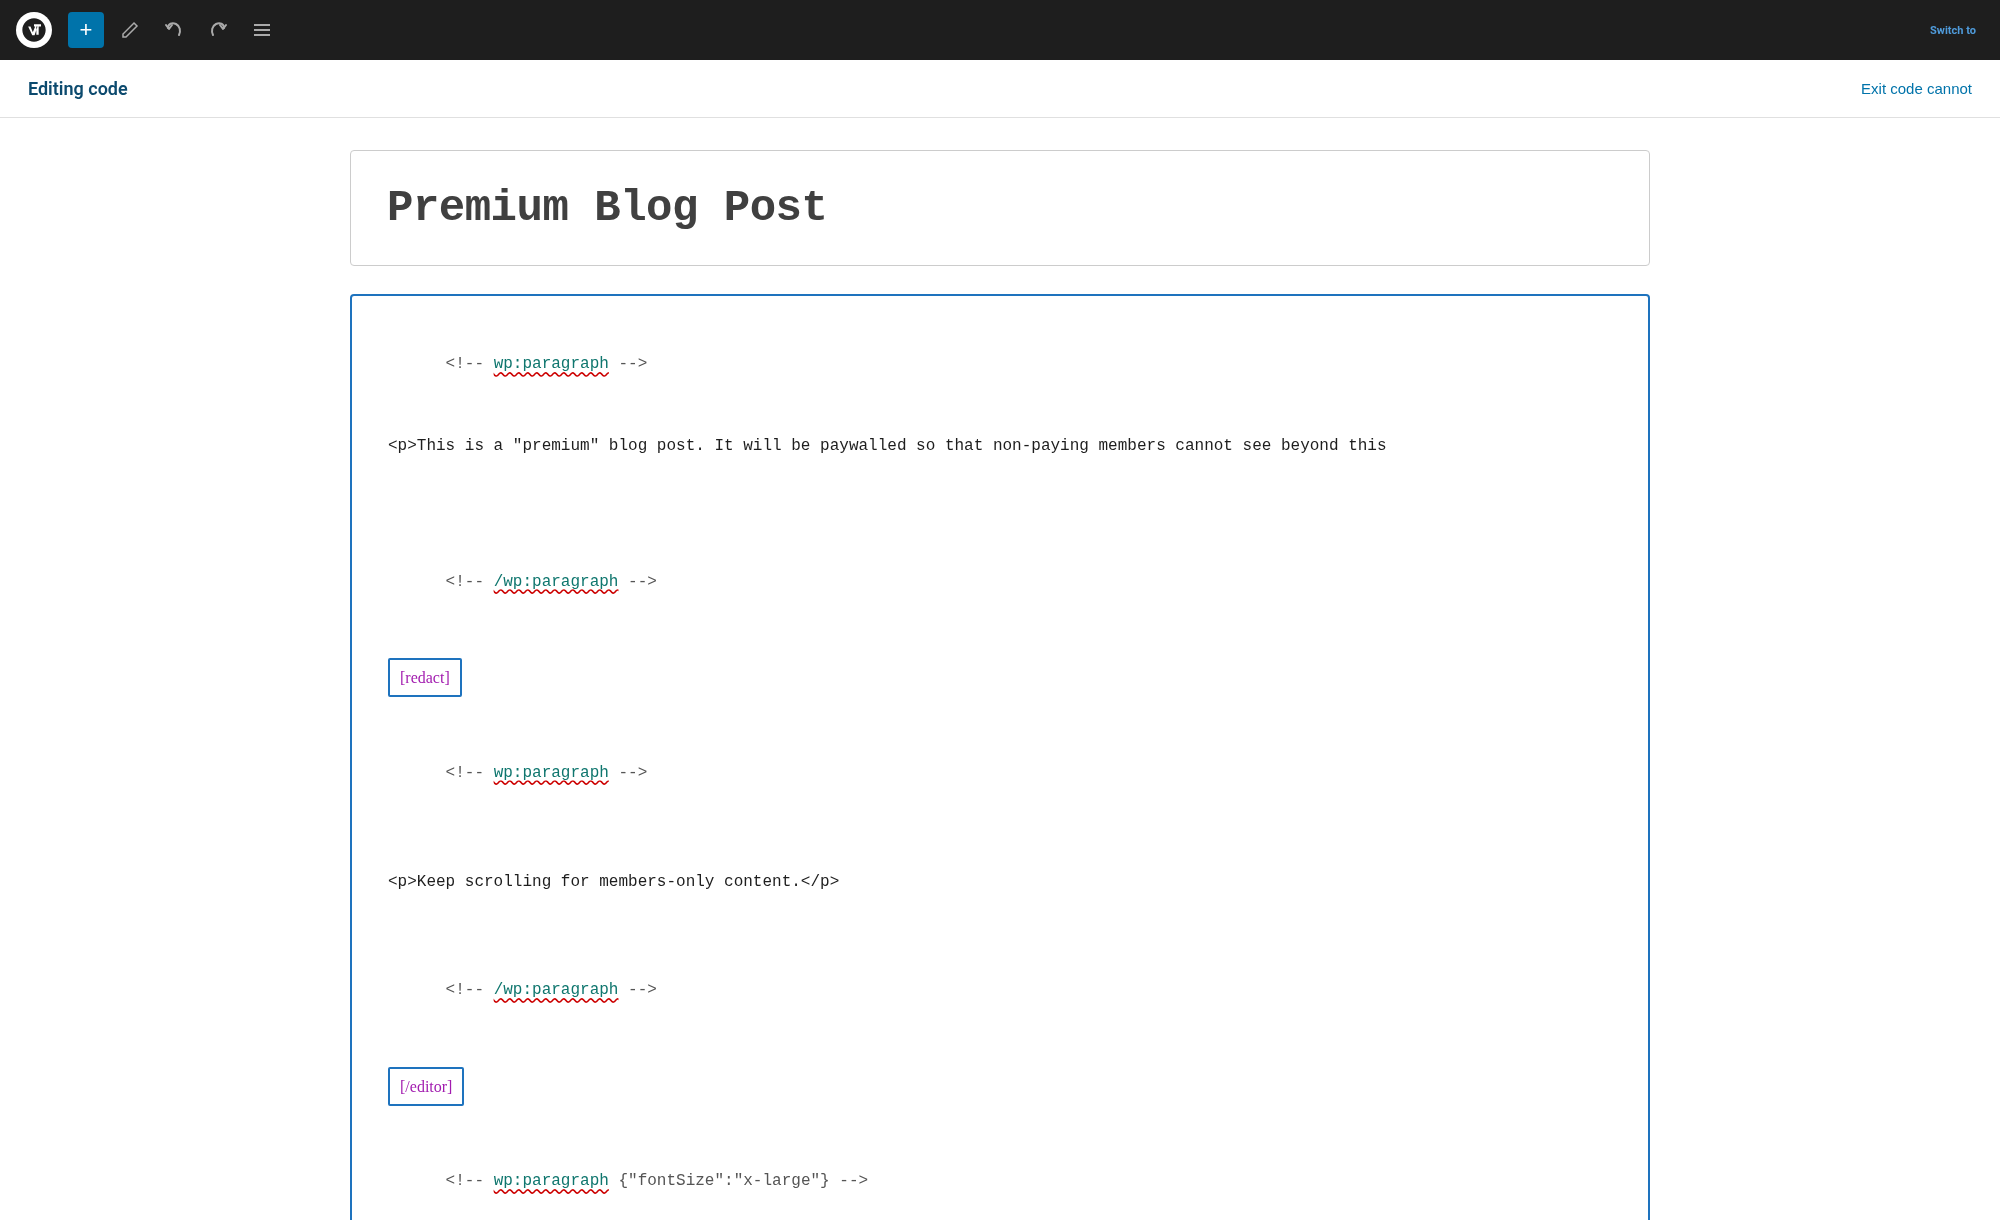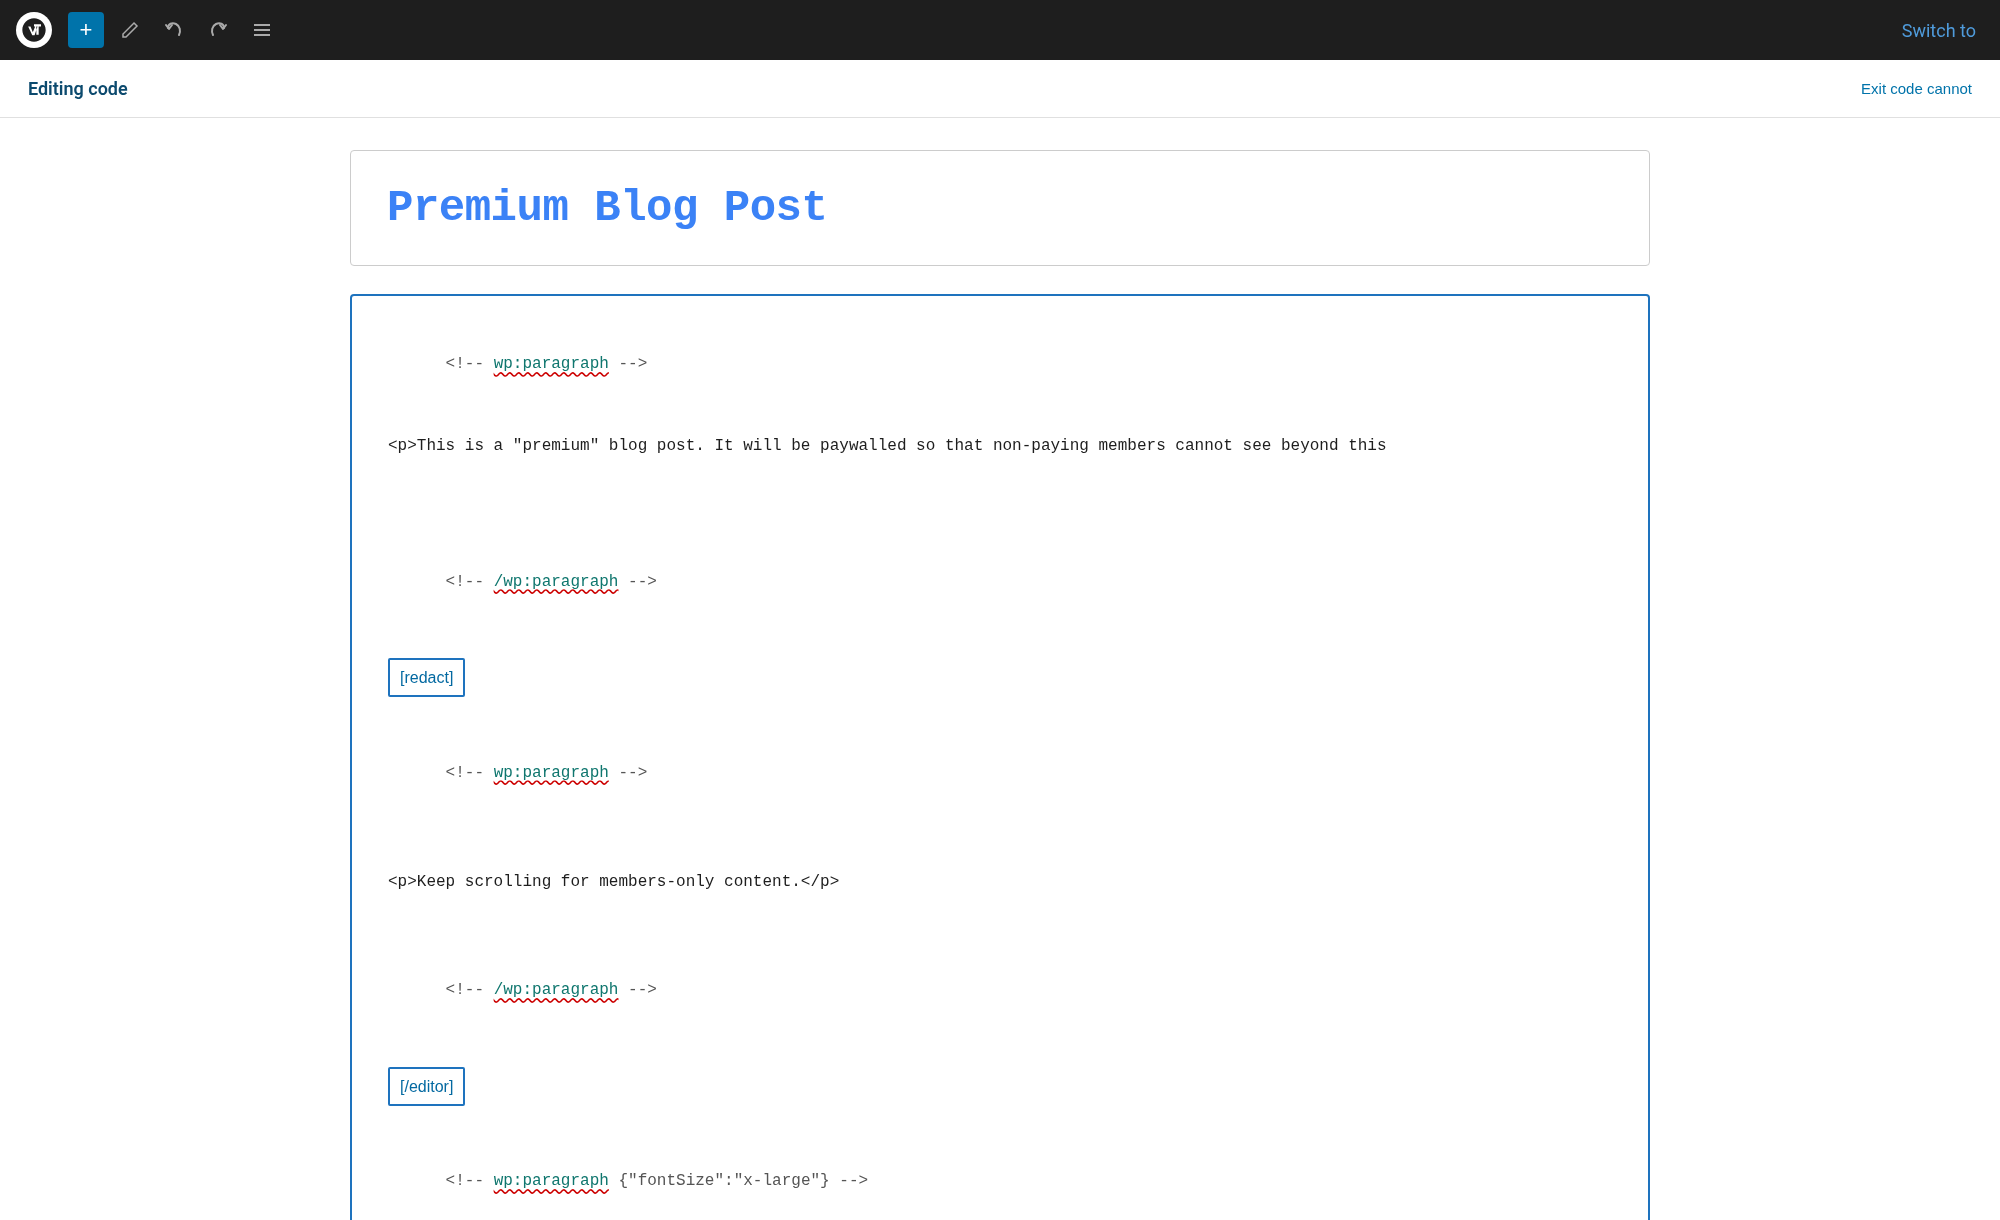--- a/index.html
+++ b/index.html
@@ -50,22 +50,23 @@
       color: #fff;
       font-size: 22px;
       font-weight: 300;
     }
     .toolbar-spacer {
       flex: 1;
     }
     .switch-link {
       color: #4f9bdb;
       text-decoration: none;
-      font-size: 18px;
+      font-size: 11px;
       padding-right: 8px;
+      font-weight: bold;
     }
 
     
     .sub-header {
       display: flex;
       align-items: center;
       justify-content: space-between;
       padding: 18px 28px;
       border-bottom: 1px solid #e0e0e0;
       background: #fff;
@@ -97,21 +98,21 @@
       padding: 32px 36px;
       margin-bottom: 28px;
       max-width: 1300px;
       margin-left: auto;
       margin-right: auto;
     }
     .post-title {
       font-family: 'Courier New', Courier, monospace;
       font-size: 44px;
       font-weight: 700;
-      color: #3b82f6;
+      color: #404040;
       letter-spacing: -0.5px;
     }
 
     
     .code-editor-box {
       border: 2px solid #1e73be;
       border-radius: 4px;
       padding: 28px 36px;
       max-width: 1300px;
       margin-left: auto;
@@ -138,23 +139,23 @@
       text-decoration: underline;
       text-decoration-color: #c00;
       text-decoration-style: wavy;
       text-underline-offset: 3px;
     }
 
     .shortcode-box {
       display: inline-block;
       border: 2px solid #1e73be;
       padding: 4px 10px;
-      font-family: Liberation Sans, sans-serif;
+      font-family: Liberation Serif, serif;
       font-size: 16px;
-      color: #0369a1;
+      color: #a21caf;
       margin: 8px 0;
       border-radius: 2px;
     }
 
     
     .icon-pencil {
       width: 18px;
       height: 18px;
       fill: none;
       stroke: #ccc;

